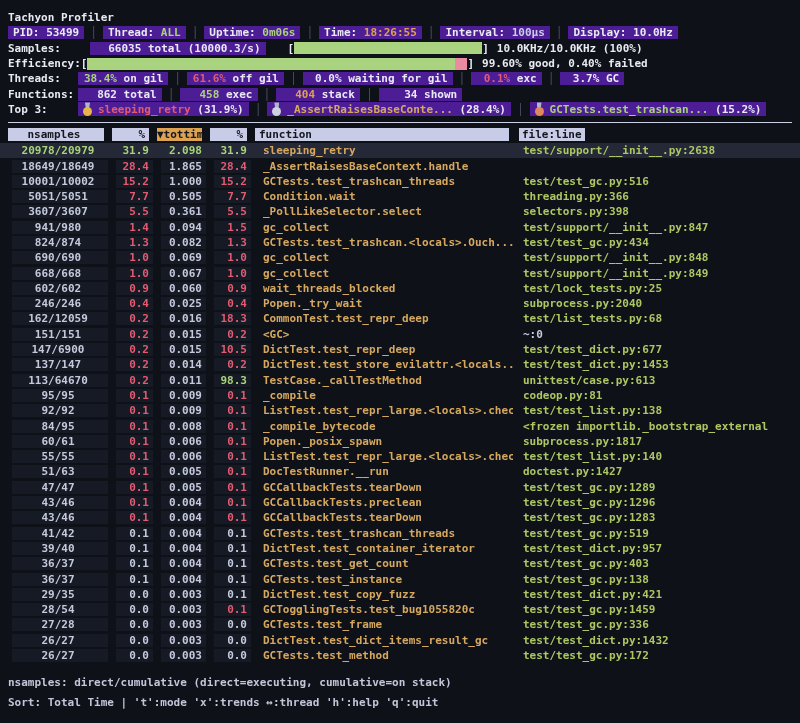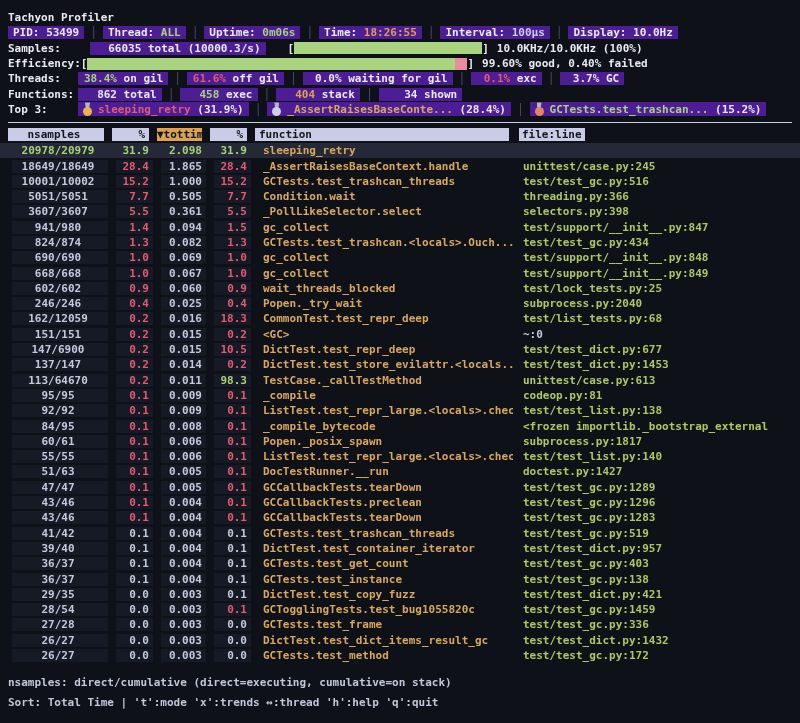--- a/index.html
+++ b/index.html
@@ -82,22 +82,22 @@
 <div class="thead" id="table-head">
     <span class="cell hcell c-ns">nsamples</span>
     <span class="cell hcell c-p1">%</span>
     <span class="cell hcell c-tt sorted">▼tottime</span>
     <span class="cell hcell c-p2">%</span>
     <span class="cell hcell c-fn">function</span>
     <span class="cell c-fl"><span class="hcell">file:line</span></span>
   </div>
 
 <div id="table-body">
-    <div class="trow sel"><span class="cell c-ns t-g">20978/20979</span><span class="cell c-p1 t-g">31.9</span><span class="cell c-tt t-g">2.098</span><span class="cell c-p2 t-g">31.9</span><span class="cell c-fn">sleeping_retry</span></div>
-    <div class="trow"><span class="cell c-ns t-d">18649/18649</span><span class="cell c-p1 t-r">28.4</span><span class="cell c-tt t-d">1.865</span><span class="cell c-p2 t-r">28.4</span><span class="cell c-fn">_AssertRaisesBaseContext.handle</span><span class="cell c-fl">unittest/case.py:245</span></div>
+    <div class="trow sel"><span class="cell c-ns t-g">20978/20979</span><span class="cell c-p1 t-g">31.9</span><span class="cell c-tt t-g">2.098</span><span class="cell c-p2 t-g">31.9</span><span class="cell c-fn">sleeping_retry</span><span class="cell c-fl">test/support/__init__.py:2638</span></div>
+    <div class="trow"><span class="cell c-ns t-d">18649/18649</span><span class="cell c-p1 t-r">28.4</span><span class="cell c-tt t-d">1.865</span><span class="cell c-p2 t-r">28.4</span><span class="cell c-fn">_AssertRaisesBaseContext.handle</span></div>
     <div class="trow"><span class="cell c-ns t-d">10001/10002</span><span class="cell c-p1 t-r">15.2</span><span class="cell c-tt t-d">1.000</span><span class="cell c-p2 t-r">15.2</span><span class="cell c-fn">GCTests.test_trashcan_threads</span><span class="cell c-fl">test/test_gc.py:516</span></div>
     <div class="trow"><span class="cell c-ns t-d">5051/5051</span><span class="cell c-p1 t-r">7.7</span><span class="cell c-tt t-d">0.505</span><span class="cell c-p2 t-r">7.7</span><span class="cell c-fn">Condition.wait</span><span class="cell c-fl">threading.py:366</span></div>
     <div class="trow"><span class="cell c-ns t-d">3607/3607</span><span class="cell c-p1 t-r">5.5</span><span class="cell c-tt t-d">0.361</span><span class="cell c-p2 t-r">5.5</span><span class="cell c-fn">_PollLikeSelector.select</span><span class="cell c-fl">selectors.py:398</span></div>
     <div class="trow"><span class="cell c-ns t-d">941/980</span><span class="cell c-p1 t-r">1.4</span><span class="cell c-tt t-d">0.094</span><span class="cell c-p2 t-r">1.5</span><span class="cell c-fn">gc_collect</span><span class="cell c-fl">test/support/__init__.py:847</span></div>
     <div class="trow"><span class="cell c-ns t-d">824/874</span><span class="cell c-p1 t-r">1.3</span><span class="cell c-tt t-d">0.082</span><span class="cell c-p2 t-r">1.3</span><span class="cell c-fn">GCTests.test_trashcan.&lt;locals&gt;.Ouch....</span><span class="cell c-fl">test/test_gc.py:434</span></div>
     <div class="trow"><span class="cell c-ns t-d">690/690</span><span class="cell c-p1 t-r">1.0</span><span class="cell c-tt t-d">0.069</span><span class="cell c-p2 t-r">1.0</span><span class="cell c-fn">gc_collect</span><span class="cell c-fl">test/support/__init__.py:848</span></div>
     <div class="trow"><span class="cell c-ns t-d">668/668</span><span class="cell c-p1 t-r">1.0</span><span class="cell c-tt t-d">0.067</span><span class="cell c-p2 t-r">1.0</span><span class="cell c-fn">gc_collect</span><span class="cell c-fl">test/support/__init__.py:849</span></div>
     <div class="trow"><span class="cell c-ns t-d">602/602</span><span class="cell c-p1 t-r">0.9</span><span class="cell c-tt t-d">0.060</span><span class="cell c-p2 t-r">0.9</span><span class="cell c-fn">wait_threads_blocked</span><span class="cell c-fl">test/lock_tests.py:25</span></div>
     <div class="trow"><span class="cell c-ns t-d">246/246</span><span class="cell c-p1 t-r">0.4</span><span class="cell c-tt t-d">0.025</span><span class="cell c-p2 t-r">0.4</span><span class="cell c-fn">Popen._try_wait</span><span class="cell c-fl">subprocess.py:2040</span></div>
     <div class="trow"><span class="cell c-ns t-d">162/12059</span><span class="cell c-p1 t-r">0.2</span><span class="cell c-tt t-d">0.016</span><span class="cell c-p2 t-r">18.3</span><span class="cell c-fn">CommonTest.test_repr_deep</span><span class="cell c-fl">test/list_tests.py:68</span></div>

